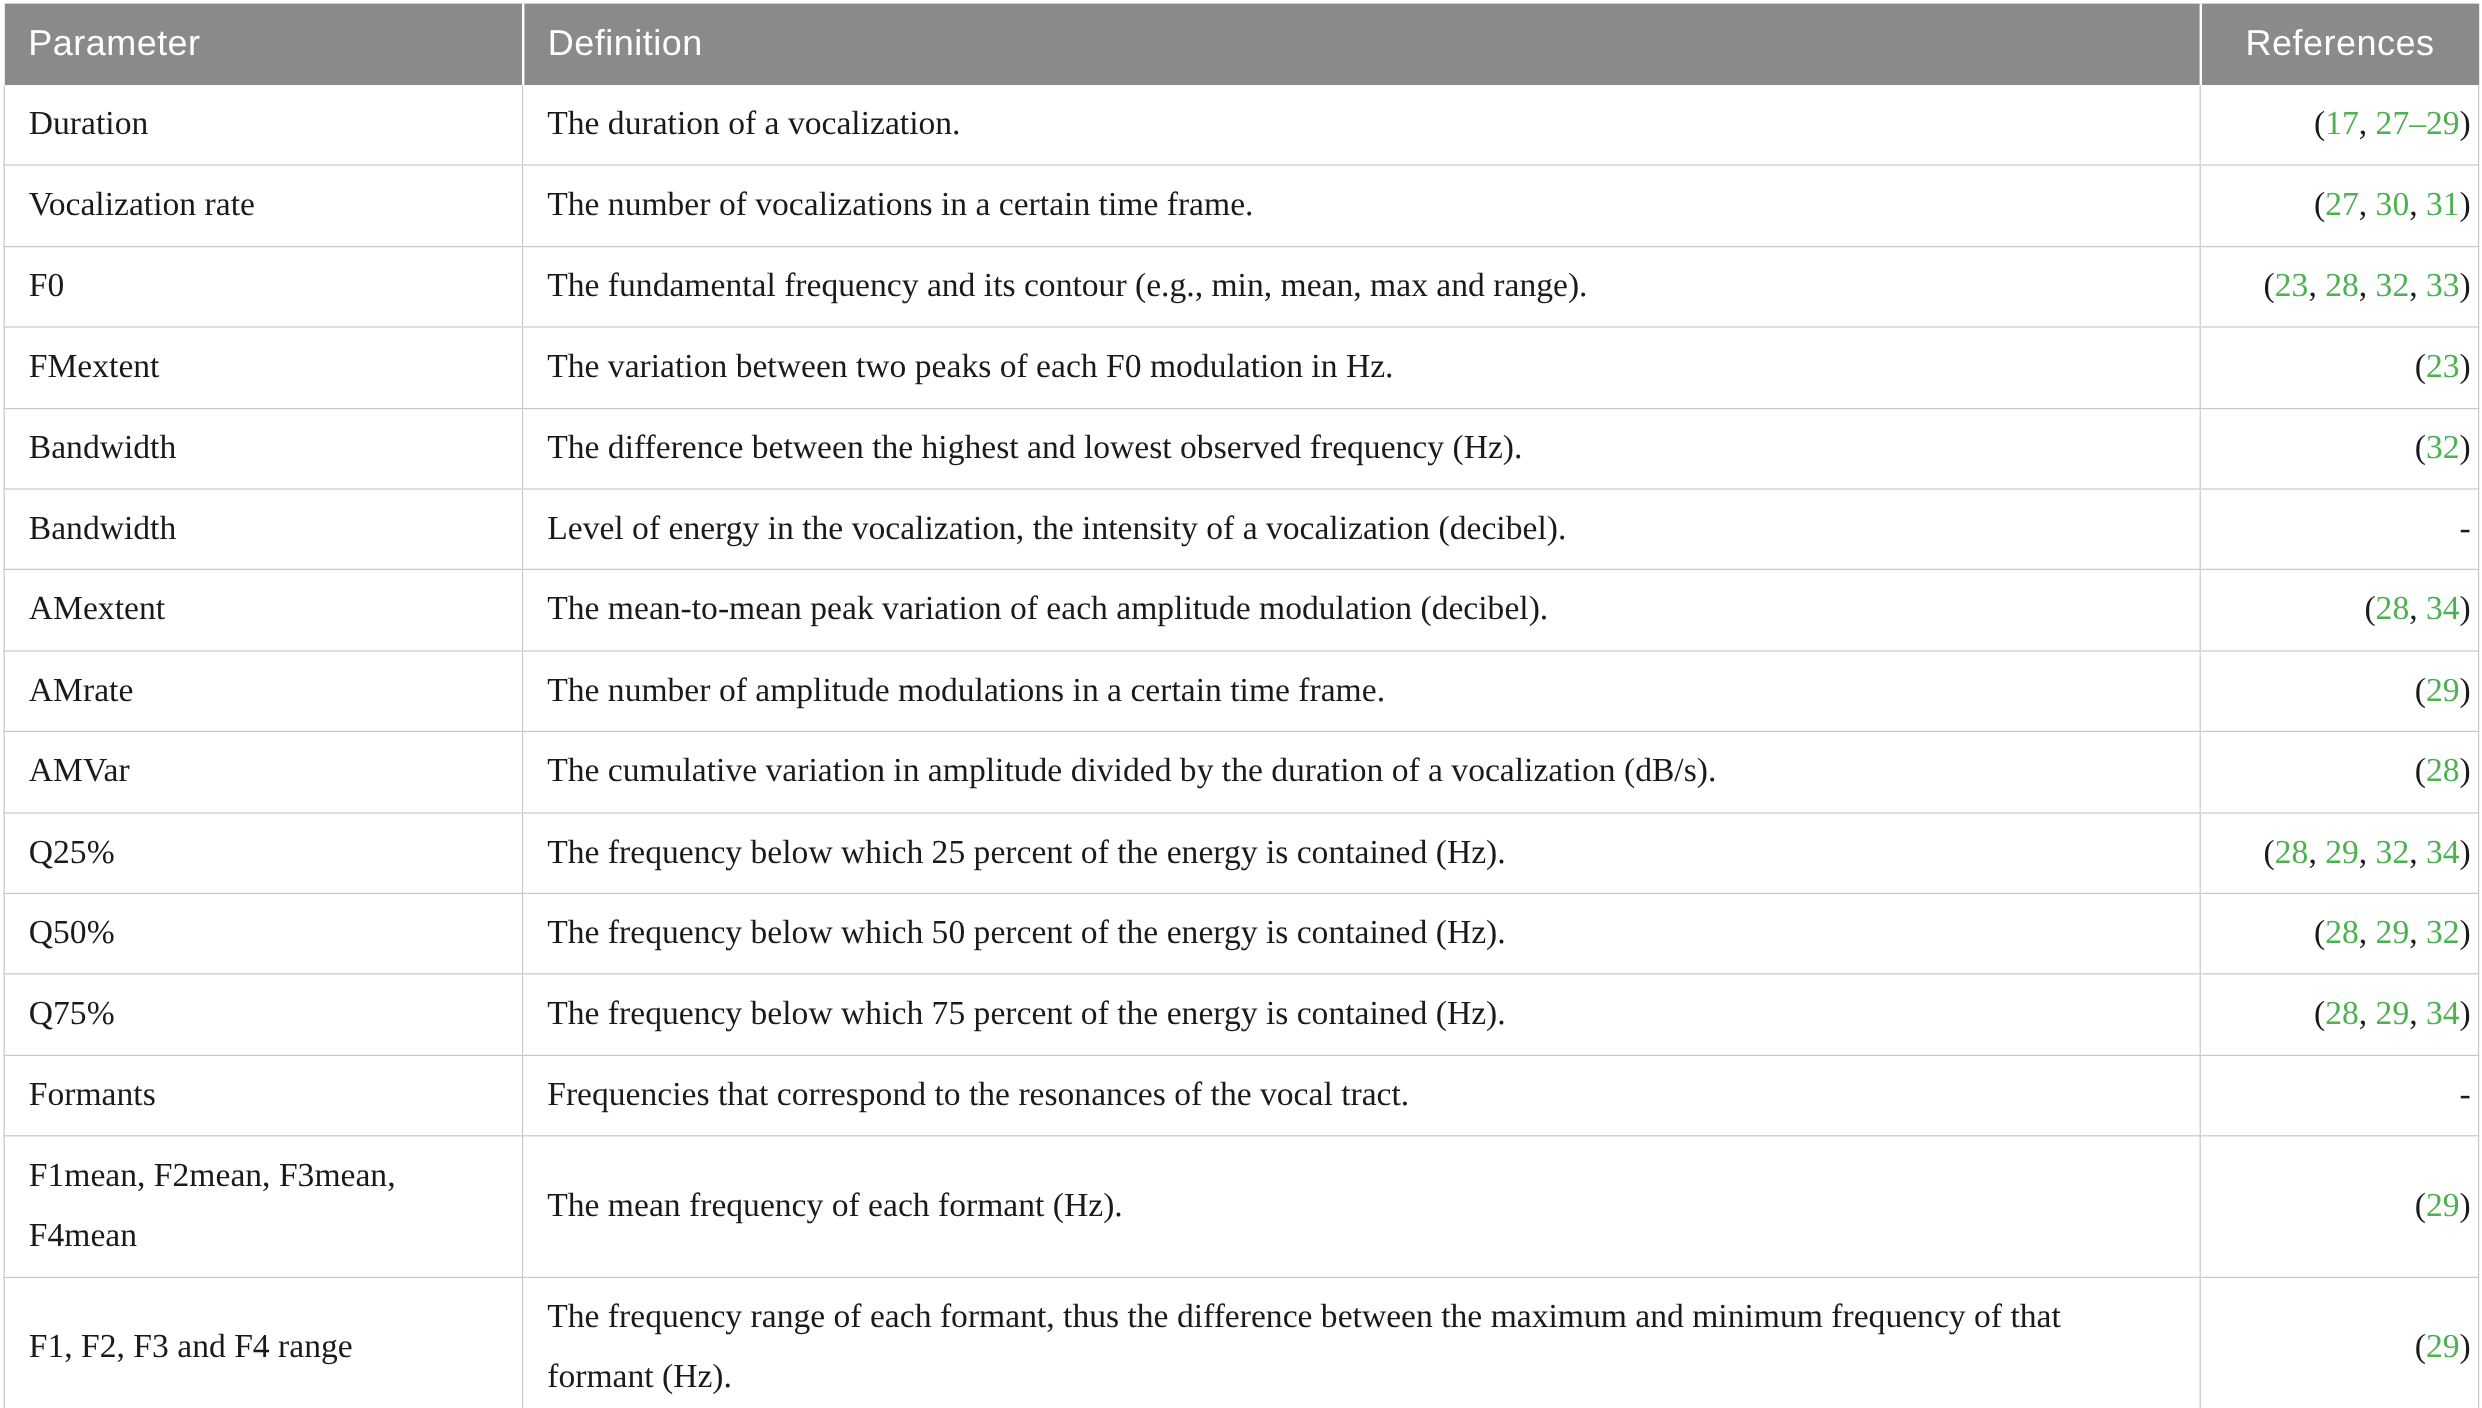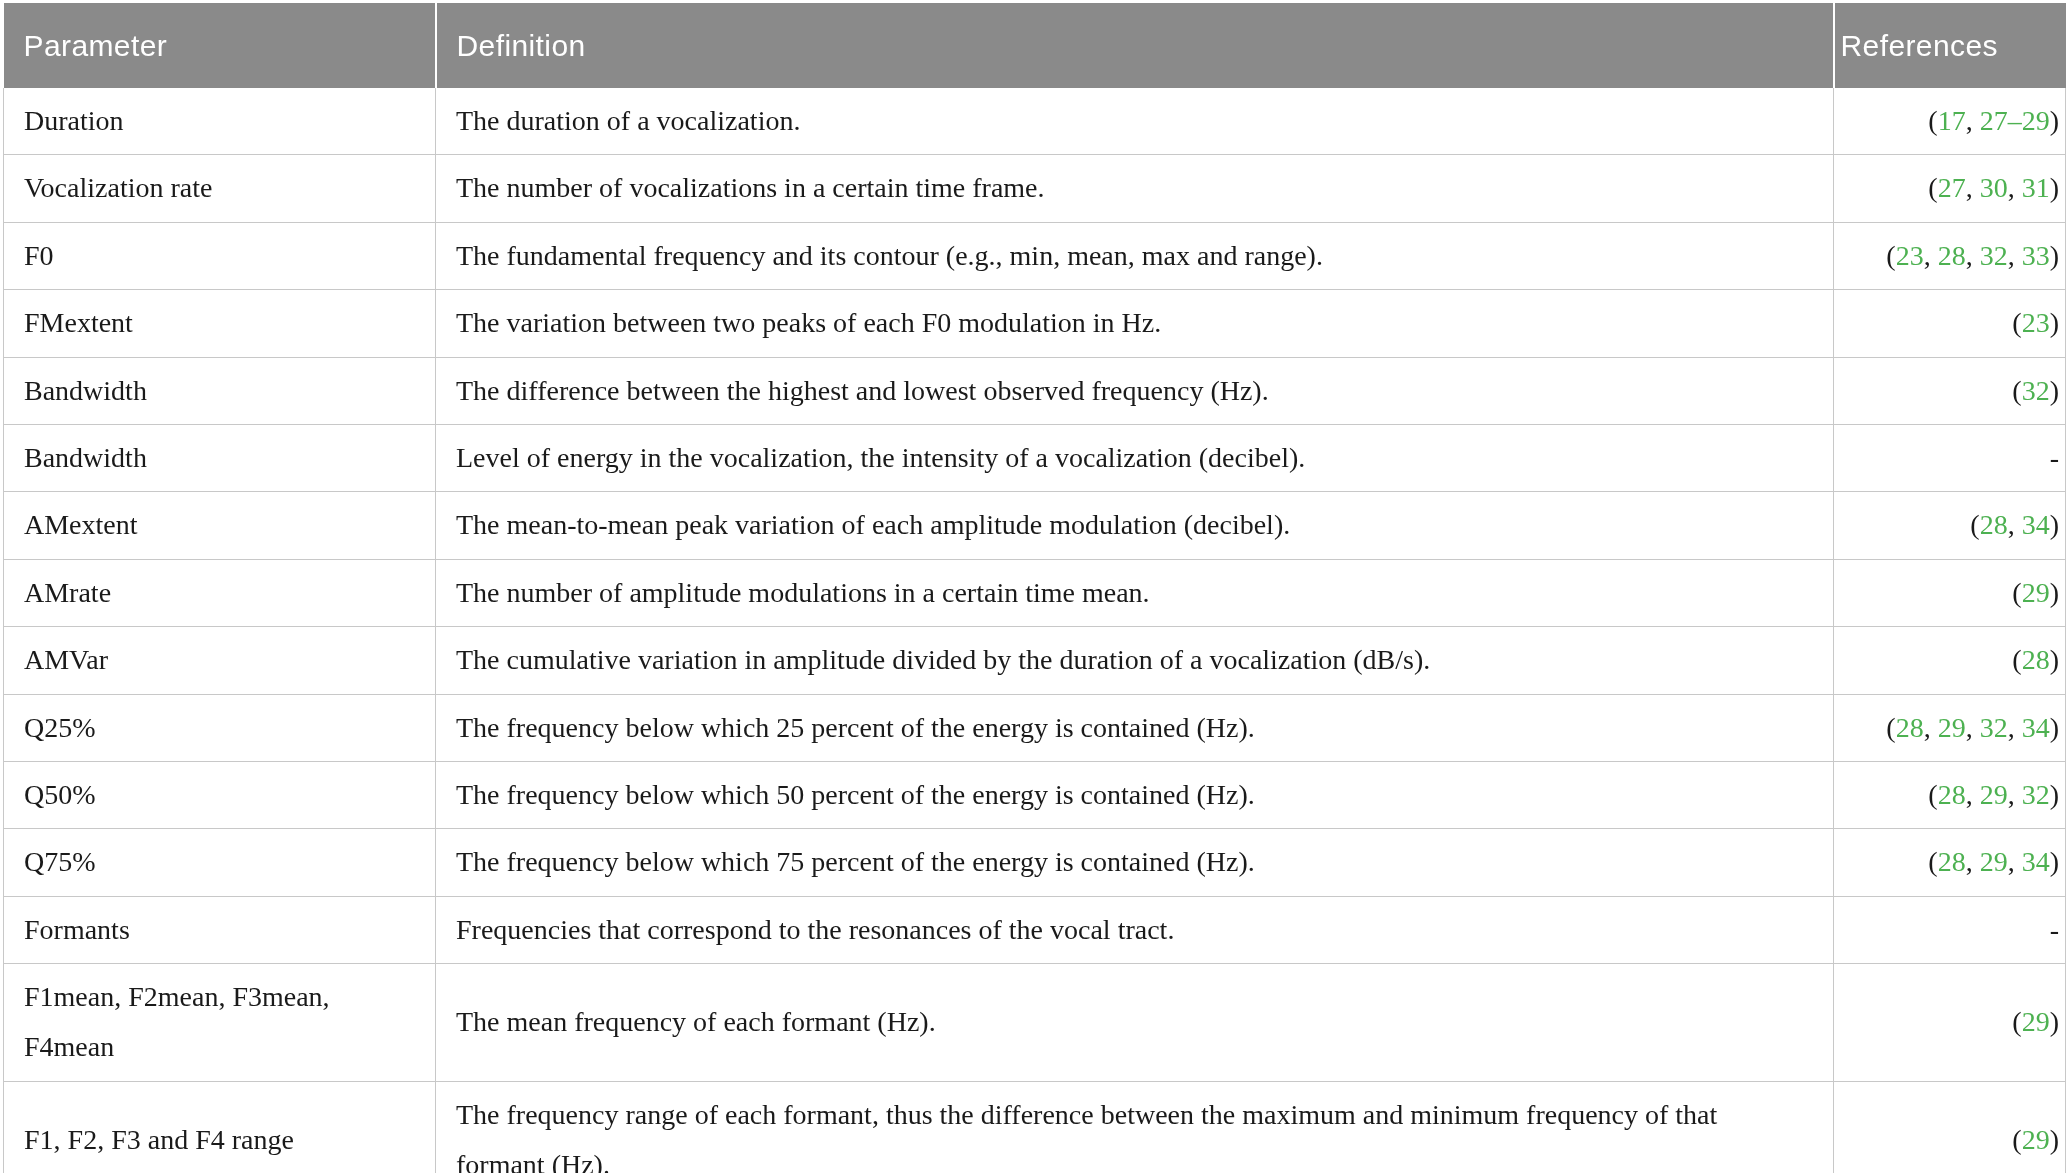--- a/index.html
+++ b/index.html
@@ -25,27 +25,27 @@
     border-collapse: collapse;
     table-layout: fixed;
   }
   thead th {
     background: var(--header-bg);
     color: var(--header-text);
     font-family: "Liberation Sans", "DejaVu Sans", sans-serif;
     font-size: 30px;
     font-weight: 400;
     letter-spacing: 0.4px;
-    height: 85px;
+    height: 68px;
     text-align: left;
     padding: 0 0 0 20px;
     vertical-align: middle;
   }
   thead th + th { border-left: 2px solid #ffffff; }
-  thead th.refs-col { padding: 0 6px; }
+  thead th.refs-col { text-align: center; padding: 0 6px; }
   tbody td {
     font-size: 28px;
     color: var(--body-text);
     height: 62px;
     vertical-align: middle;
     line-height: 1.8;
     border-bottom: 1px solid var(--row-border);
     background: #ffffff;
   }
   tbody td + td { border-left: 1px solid var(--row-border); }
@@ -114,21 +114,21 @@
           <td class="def">Level of energy in the vocalization, the intensity of a vocalization (decibel).</td>
           <td class="refs"><span class="ref-text">-</span></td>
         </tr>
         <tr>
           <td class="param">AMextent</td>
           <td class="def">The mean-to-mean peak variation of each amplitude modulation (decibel).</td>
           <td class="refs"><span class="ref-text">(</span><span class="ref-link">28</span><span class="ref-text">, </span><span class="ref-link">34</span><span class="ref-text">)</span></td>
         </tr>
         <tr>
           <td class="param">AMrate</td>
-          <td class="def">The number of amplitude modulations in a certain time mean.</td>
+          <td class="def">The number of amplitude modulations in a certain time frame.</td>
           <td class="refs"><span class="ref-text">(</span><span class="ref-link">29</span><span class="ref-text">)</span></td>
         </tr>
         <tr>
           <td class="param">AMVar</td>
           <td class="def">The cumulative variation in amplitude divided by the duration of a vocalization (dB/s).</td>
           <td class="refs"><span class="ref-text">(</span><span class="ref-link">28</span><span class="ref-text">)</span></td>
         </tr>
         <tr>
           <td class="param">Q25%</td>
           <td class="def">The frequency below which 25 percent of the energy is contained (Hz).</td>

